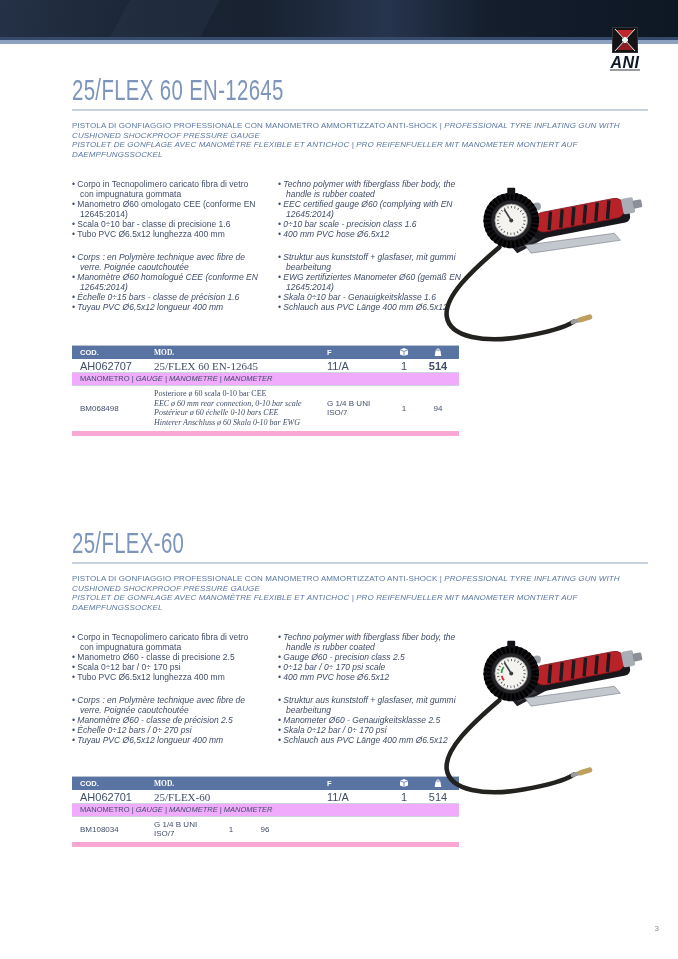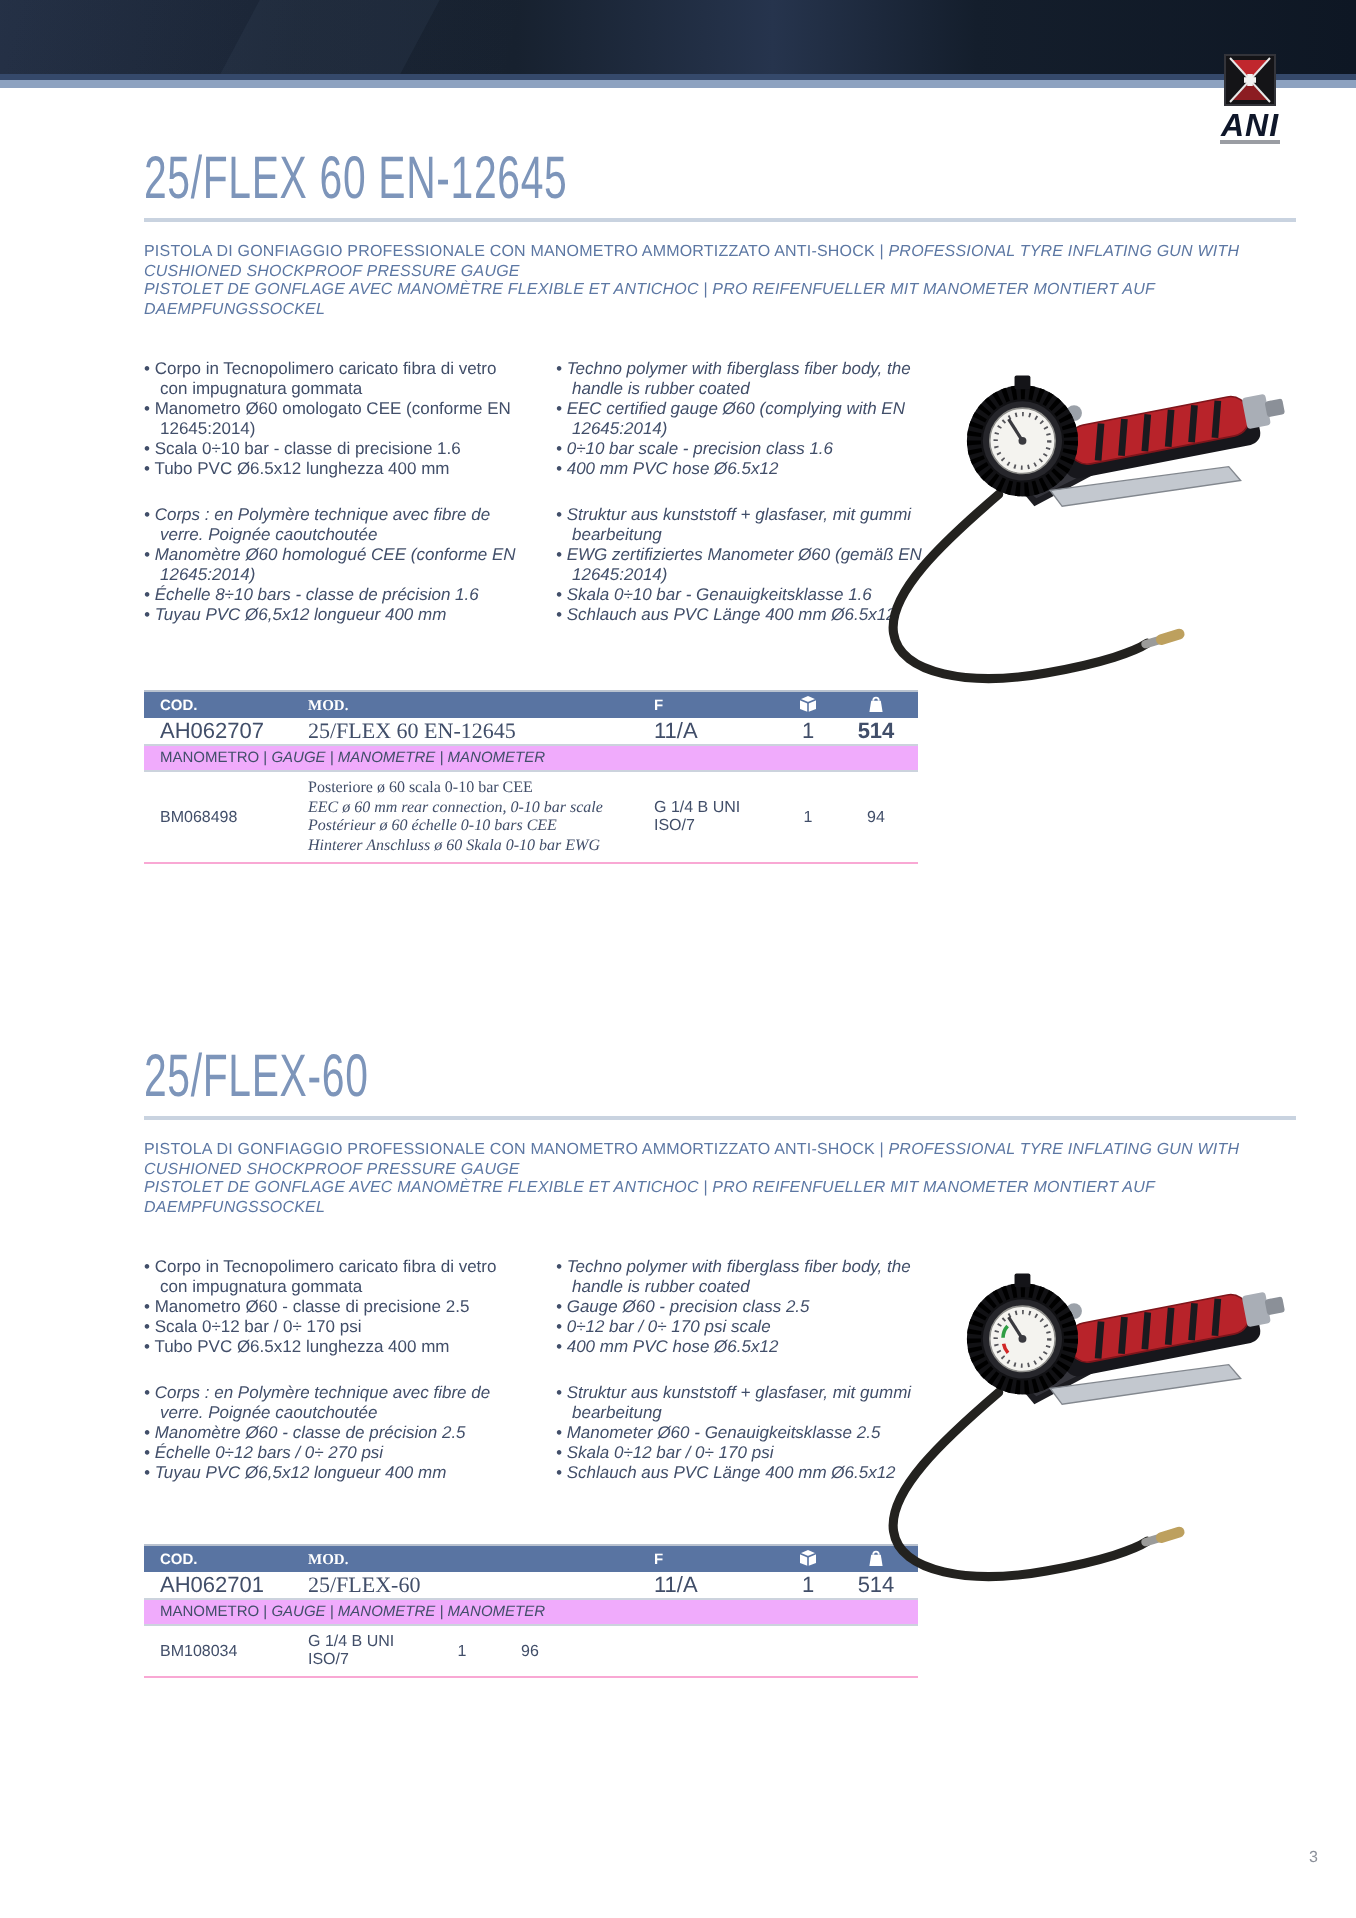--- a/index.html
+++ b/index.html
@@ -44,21 +44,21 @@
   .cols.h1{min-height:150px;}
   .cols.h2{min-height:132px;}
   .col{width:192px;margin-right:14px;font-size:8.5px;line-height:10px;color:#414e69;}
   .group + .group{margin-top:13px;}
   .bullet{padding-left:8px;text-indent:-8px;}
   .bullet::before{content:"\2022  ";}
 
   .product{position:absolute;top:4px;right:-10px;width:238px;height:175px;z-index:2;}
 
   
-  .table{width:387px;border-top:1px solid #b9c2cf;border-bottom:1px solid #f9a8d4;}
+  .table{width:387px;border-top:1px solid #b9c2cf;border-bottom:5px solid #f9a8d4;}
   .table.m1{margin-top:16px;}
   .table.m2{margin-top:12px;}
   .t-head{display:flex;align-items:center;background:#5974a2;color:#fff;font-size:7.5px;font-weight:bold;height:13px;}
   .t-row{display:flex;align-items:center;min-height:13px;font-size:11px;color:#414e69;border-bottom:1px solid #ccd3dd;}
   .t-sub{background:#f0abfc;font-size:7.5px;color:#414e69;height:12px;line-height:12px;padding-left:8px;border-bottom:1px solid #ccd3dd;}
   .t-acc{display:flex;font-size:8px;color:#414e69;padding:3px 0 4px 0;align-items:center;}
   .c-cod{width:74px;padding-left:8px;box-sizing:content-box;}
   .c-mod{width:173px;font-family:Liberation Serif, serif;}
   .c-f{width:62px;}
   .c-pack{width:30px;text-align:center;}
@@ -109,21 +109,21 @@
       <div class="col">
         <div class="group">
             <div class="bullet">Corpo in Tecnopolimero caricato fibra di vetro con impugnatura gommata</div>
             <div class="bullet">Manometro Ø60 omologato CEE (conforme EN 12645:2014)</div>
             <div class="bullet">Scala 0÷10 bar - classe di precisione 1.6</div>
             <div class="bullet">Tubo PVC Ø6.5x12 lunghezza 400 mm</div>
           </div>
         <div class="group italic">
             <div class="bullet">Corps : en Polymère technique avec fibre de verre. Poignée caoutchoutée</div>
             <div class="bullet">Manomètre Ø60 homologué CEE (conforme EN 12645:2014)</div>
-            <div class="bullet">Échelle 8÷10 bars - classe de précision 1.6</div>
+            <div class="bullet">Échelle 0÷15 bars - classe de précision 1.6</div>
             <div class="bullet">Tuyau PVC Ø6,5x12 longueur 400 mm</div>
           </div>
       </div>
       <div class="col">
         <div class="group italic">
             <div class="bullet">Techno polymer with fiberglass fiber body, the handle is rubber coated</div>
             <div class="bullet">EEC certified gauge Ø60 (complying with EN 12645:2014)</div>
             <div class="bullet">0÷10 bar scale - precision class 1.6</div>
             <div class="bullet">400 mm PVC hose Ø6.5x12</div>
           </div>

